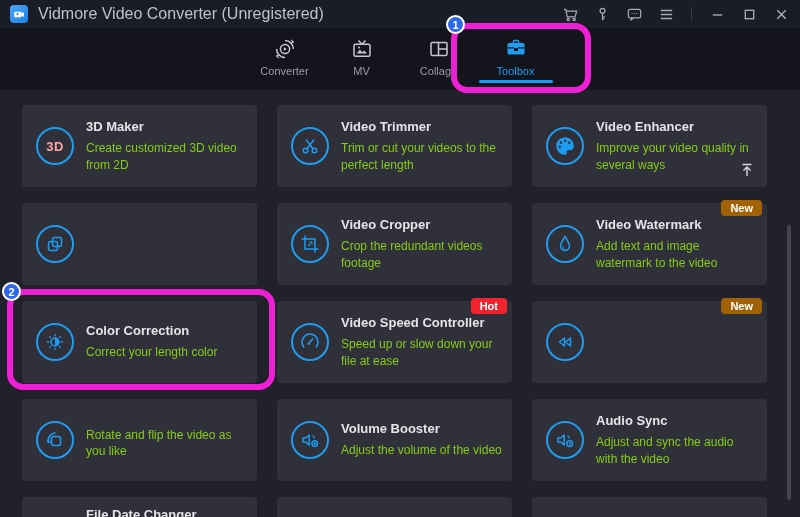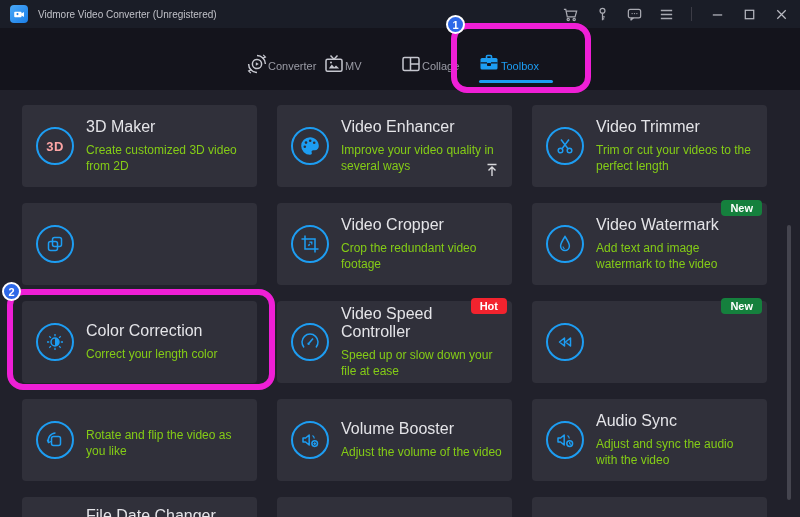--- a/index.html
+++ b/index.html
@@ -4,51 +4,51 @@
 <style>
   * { margin:0; padding:0; box-sizing:border-box; }
   html,body { width:800px; height:517px; overflow:hidden; background:#21212b;
               font-family:"Liberation Sans", sans-serif; }
 
   
   .titlebar { height:28px; background:#1a1d27; display:flex; align-items:center; padding:0 10px; }
   .app-icon { width:18px; height:18px; border-radius:4px;
               background:linear-gradient(135deg,#4aa8f7,#1b7fe8);
               display:flex; align-items:center; justify-content:center; }
-  .win-title { font-size:10px; color:#c0c1c8; margin-left:10px; flex:1; }
+  .win-title { font-size:16px; color:#c0c1c8; margin-left:10px; flex:1; }
   .tb-icons { display:flex; align-items:center; gap:14px; }
   .tb-icon { width:18px; height:18px; display:flex; align-items:center; justify-content:center; cursor:pointer; }
   .tb-sep { width:1px; height:14px; background:#3c3c46; margin:0 2px; }
 
   
   .navbar { height:62px; background:#14141c; display:flex; justify-content:center; }
-  .nav-tab { width:77px; display:flex; flex-direction:row; align-items:center;
+  .nav-tab { width:77px; display:flex; flex-direction:column; align-items:center;
              justify-content:flex-start; padding-top:9px; position:relative; cursor:pointer; }
   .nav-tab .glyph { height:24px; display:flex; align-items:center; justify-content:center; }
   .nav-label { font-size:11px; color:#9b9ca6; margin-top:4px; }
   .nav-tab.active .nav-label { color:#1d9df2; }
   .nav-underline { position:absolute; bottom:7px; left:50%; transform:translateX(-50%);
                    width:74px; height:3px; border-radius:1.5px; background:#1d9df2; }
 
   
   .content { position:relative; height:427px; background:#21212b; overflow:hidden; }
   .grid { display:grid; grid-template-columns:repeat(3,235px); grid-auto-rows:82px;
           gap:16px 20px; padding:15px 22px 0 22px; }
   .card { background:#30303a; border-radius:4px; display:flex; align-items:center;
           padding:0 10px 0 14px; gap:12px; position:relative; cursor:pointer; }
   .tool-circle { width:38px; height:38px; min-width:38px; border-radius:50%;
                  border:2px solid #1d9df2; display:flex; align-items:center; justify-content:center; }
   .tool-3d { color:#fca5a5; font-size:13px; font-weight:bold; letter-spacing:0.5px; }
   .tool-text { flex:1; }
-  .tool-title { font-size:16px; font-weight:normal; color:#e4e4e8; }
+  .tool-title { font-size:13px; font-weight:bold; color:#e4e4e8; }
   .tool-desc { font-size:12px; color:#84cc16; line-height:1.35; margin-top:6px; max-width:162px; }
   .badge { position:absolute; top:-3px; right:5px; height:16px; padding:0 9px;
            border-radius:4px; display:flex; align-items:center;
            font-size:11px; font-weight:bold; color:#fff; }
-  .badge-new { background:#15803d; }
+  .badge-new { background:#a16207; }
   .badge-hot { background:#f2232e; }
   .scrolltop { position:absolute; right:12px; bottom:5px; }
   .partial-card { align-items:flex-start; padding-top:10px; }
 
   
   .annot { position:absolute; border:6px solid #ef1fd6; border-radius:16px; z-index:50; pointer-events:none; }
   .annot-toolbox { left:451px; top:23px; width:140px; height:70px; }
   .annot-color { left:7px; top:289px; width:268px; height:101px; }
   .step-badge { position:absolute; width:19px; height:19px; border-radius:50%;
                 background:#2d68e8; border:2px solid #ffffff; color:#fff;
@@ -176,20 +176,34 @@
           <span class="tool-3d">3D</span>
         </div>
       <div class="tool-text">
         <div class="tool-title">3D Maker</div>
         <div class="tool-desc">Create customized 3D video from 2D</div>
       </div>
     </div>
 
     <div class="card">
       <div class="tool-circle">
+        <svg width="22" height="22" viewBox="0 0 22 22" fill="none" stroke="#1d9df2" stroke-width="1.5">
+            <circle cx="6.5" cy="15.5" r="2.3"></circle>
+            <circle cx="15.5" cy="15.5" r="2.3"></circle>
+            <path d="M8 13.7 15 4.5M14 13.7 7 4.5"></path>
+          </svg>
+      </div>
+      <div class="tool-text">
+        <div class="tool-title">Video Trimmer</div>
+        <div class="tool-desc">Trim or cut your videos to the perfect length</div>
+      </div>
+    </div>
+
+    <div class="card">
+      <div class="tool-circle">
         <svg width="24" height="24" viewBox="0 0 24 24">
             <path fill="#1d9df2" d="M12 3.2a8.8 8.8 0 1 0 0 17.6c1.7 0 2.2-1.1 1.7-2.2-.5-1.3.2-2.3 1.6-2.3h1.6c2.2 0 3.9-1.7 3.9-4.3 0-5-4-8.8-8.8-8.8Z"></path>
             <circle cx="8" cy="8.6" r="1.3" fill="#30303a"></circle>
             <circle cx="12.2" cy="6.8" r="1.3" fill="#30303a"></circle>
             <circle cx="16.2" cy="8.8" r="1.3" fill="#30303a"></circle>
             <circle cx="6.8" cy="12.8" r="1.3" fill="#30303a"></circle>
           </svg>
       </div>
       <div class="tool-text">
         <div class="tool-title">Video Enhancer</div>
@@ -198,54 +212,40 @@
       <div class="scrolltop">
         <svg width="16" height="16" viewBox="0 0 16 16" fill="none" stroke="#d8d8dc" stroke-width="1.4">
             <path d="M3.5 2.5h9M8 14V5.2M4.5 8.5 8 5l3.5 3.5"></path>
           </svg>
       </div>
     </div>
 
     <div class="card">
       <div class="tool-circle">
         <svg width="22" height="22" viewBox="0 0 22 22" fill="none" stroke="#1d9df2" stroke-width="1.5">
-            <circle cx="6.5" cy="15.5" r="2.3"></circle>
-            <circle cx="15.5" cy="15.5" r="2.3"></circle>
-            <path d="M8 13.7 15 4.5M14 13.7 7 4.5"></path>
-          </svg>
-      </div>
-      <div class="tool-text">
-        <div class="tool-title">Video Trimmer</div>
-        <div class="tool-desc">Trim or cut your videos to the perfect length</div>
-      </div>
-    </div>
-
-    <div class="card">
-      <div class="tool-circle">
-        <svg width="22" height="22" viewBox="0 0 22 22" fill="none" stroke="#1d9df2" stroke-width="1.5">
             <rect x="4.5" y="8.5" width="9" height="9" rx="2"></rect>
             <rect x="8.5" y="4.5" width="9" height="9" rx="2"></rect>
           </svg>
       </div>
       <div class="tool-text">
       </div>
     </div>
 
     <div class="card">
       <div class="tool-circle">
         <svg width="22" height="22" viewBox="0 0 22 22" fill="none" stroke="#1d9df2" stroke-width="1.5">
             <path d="M6 2.5V16h13.5"></path>
             <path d="M2.5 6H16v13.5"></path>
             <path d="M9.3 12.7l3.4-3.4" stroke-dasharray="2.2 1.6"></path>
             <path d="M12.8 11.6V9.2h-2.4" stroke-width="1.2"></path>
           </svg>
       </div>
       <div class="tool-text">
         <div class="tool-title">Video Cropper</div>
-        <div class="tool-desc">Crop the redundant video footage</div>
+        <div class="tool-desc">Crop the redundant videos footage</div>
       </div>
     </div>
 
     <div class="card">
       <div class="tool-circle">
         <svg width="22" height="22" viewBox="0 0 22 22" fill="none" stroke="#1d9df2" stroke-width="1.5">
             <path d="M11 3.5C8.2 7.8 6.6 10.4 6.6 13a4.4 4.4 0 0 0 8.8 0c0-2.6-1.6-5.2-4.4-9.5Z"></path>
             <path d="M9 13.6a2.2 2.2 0 0 0 1.6 2.1" stroke-width="1.1"></path>
           </svg>
       </div>

